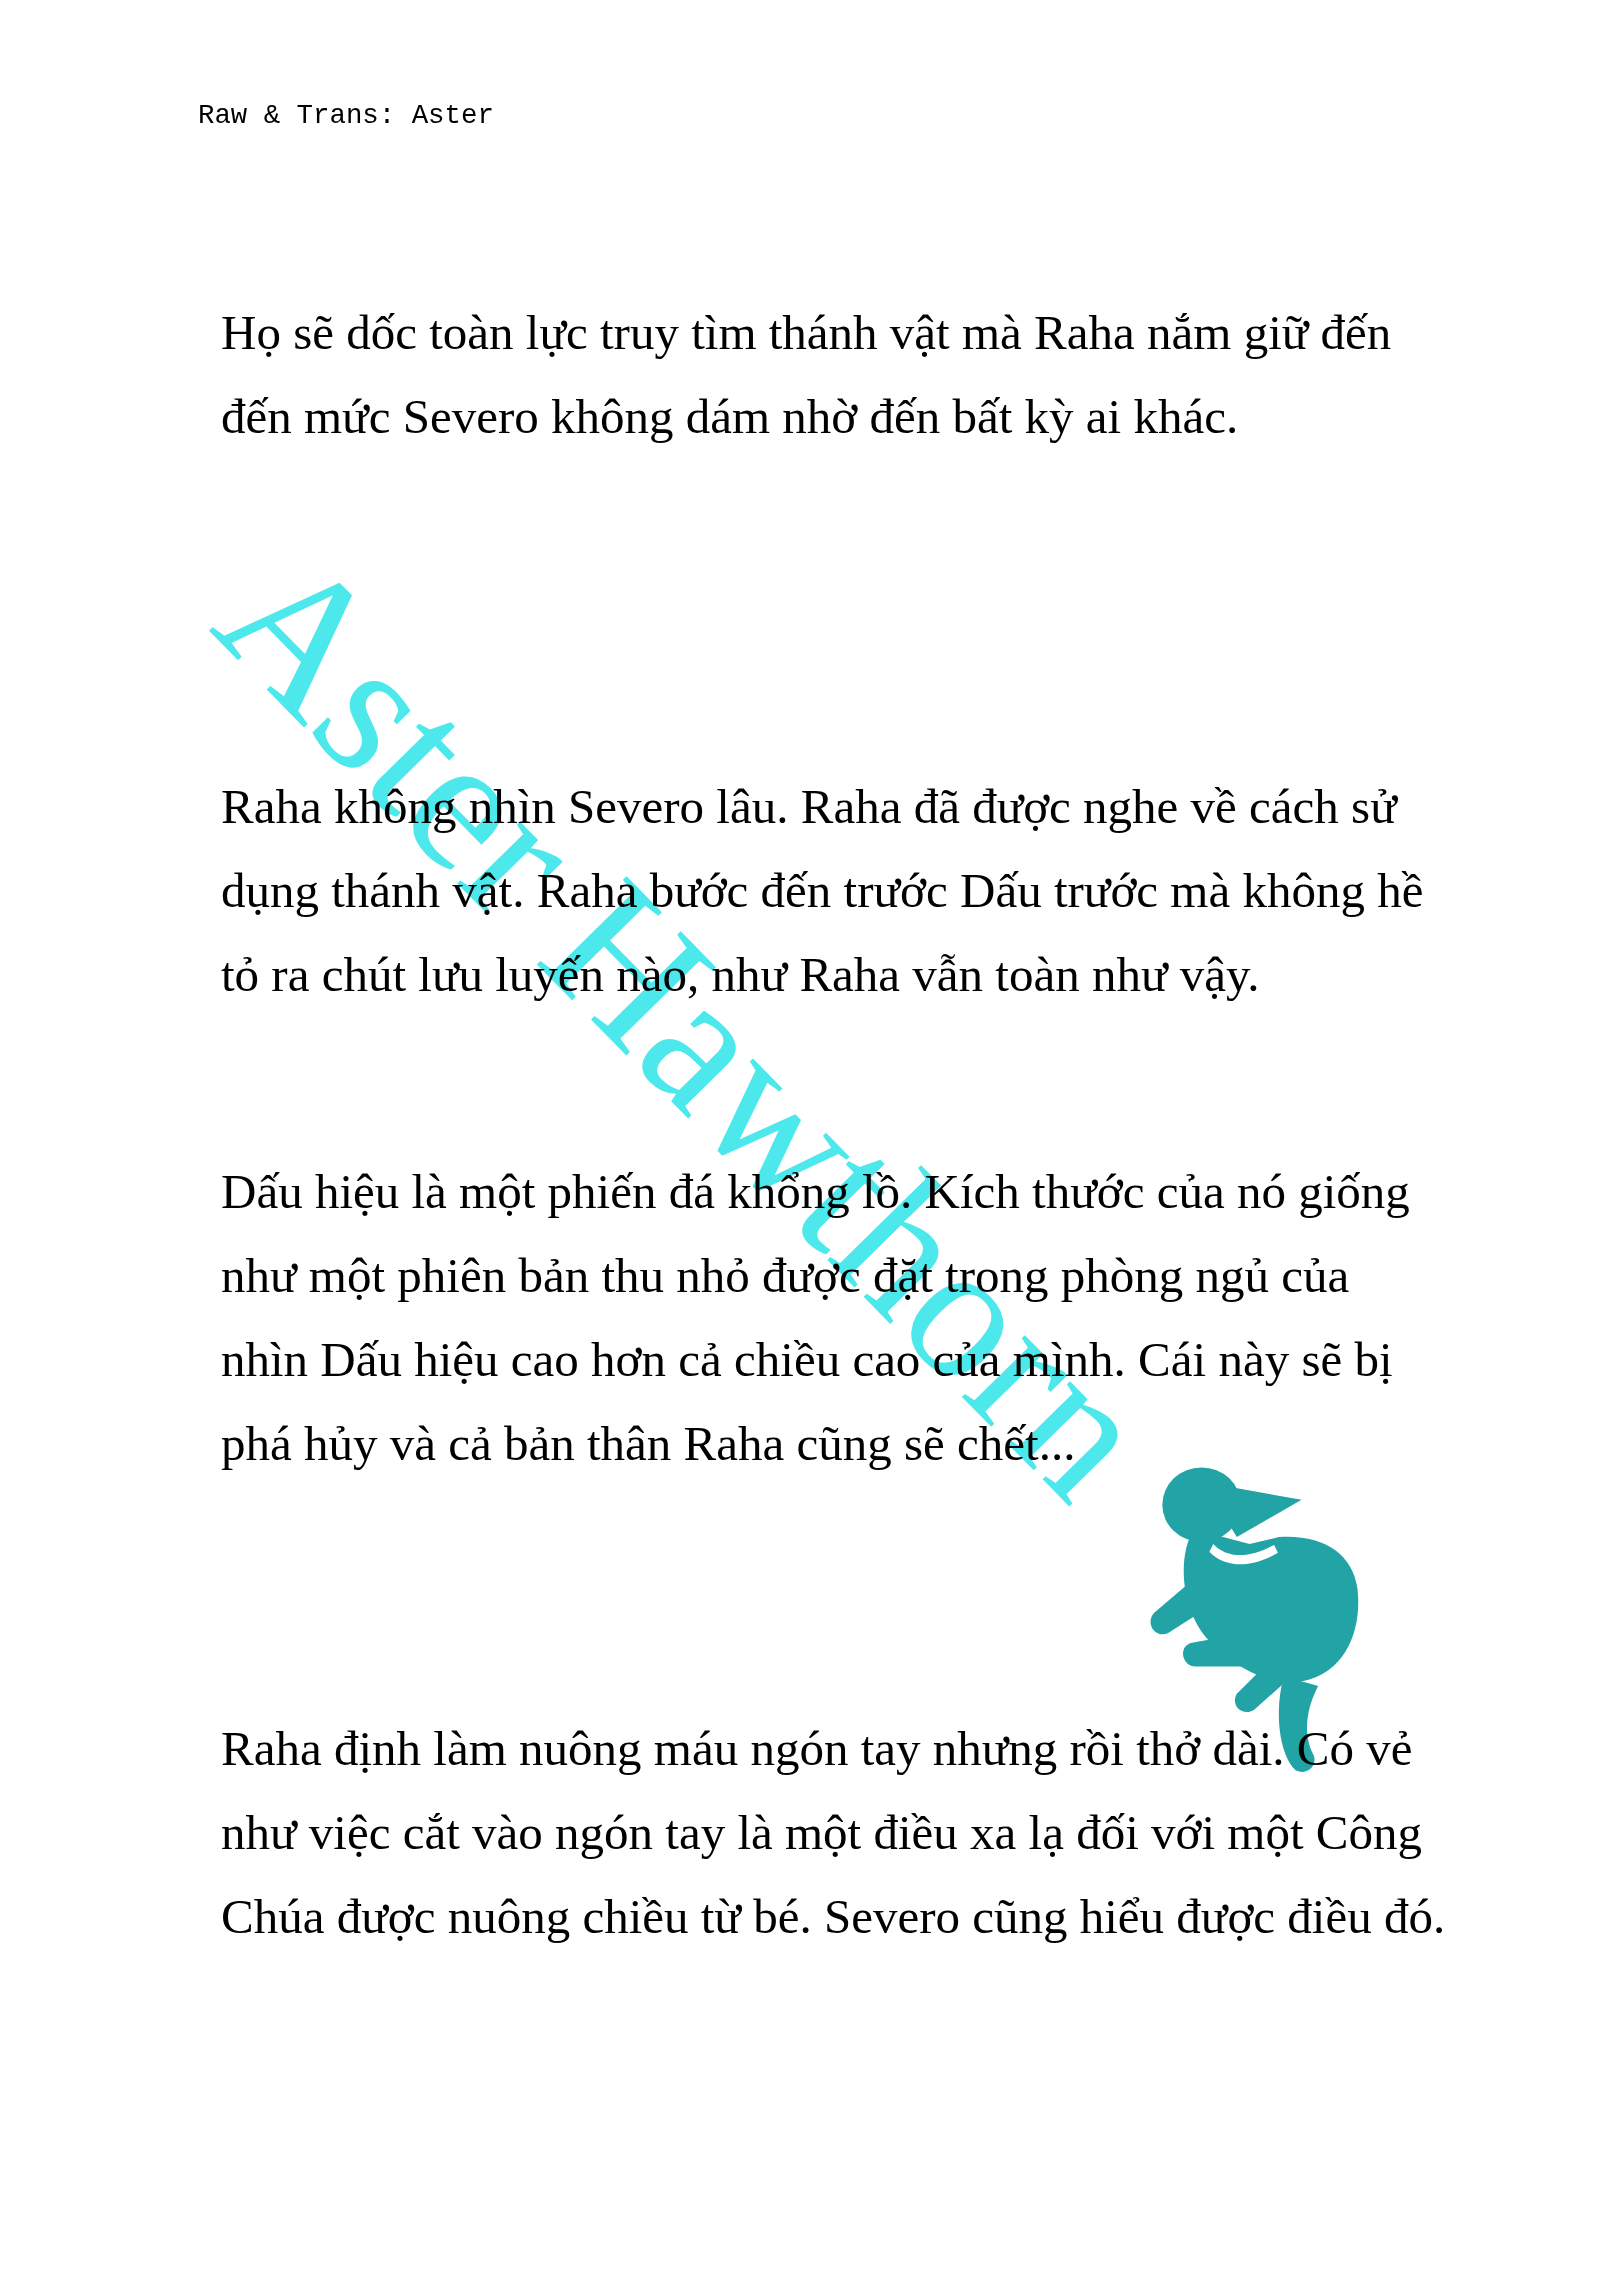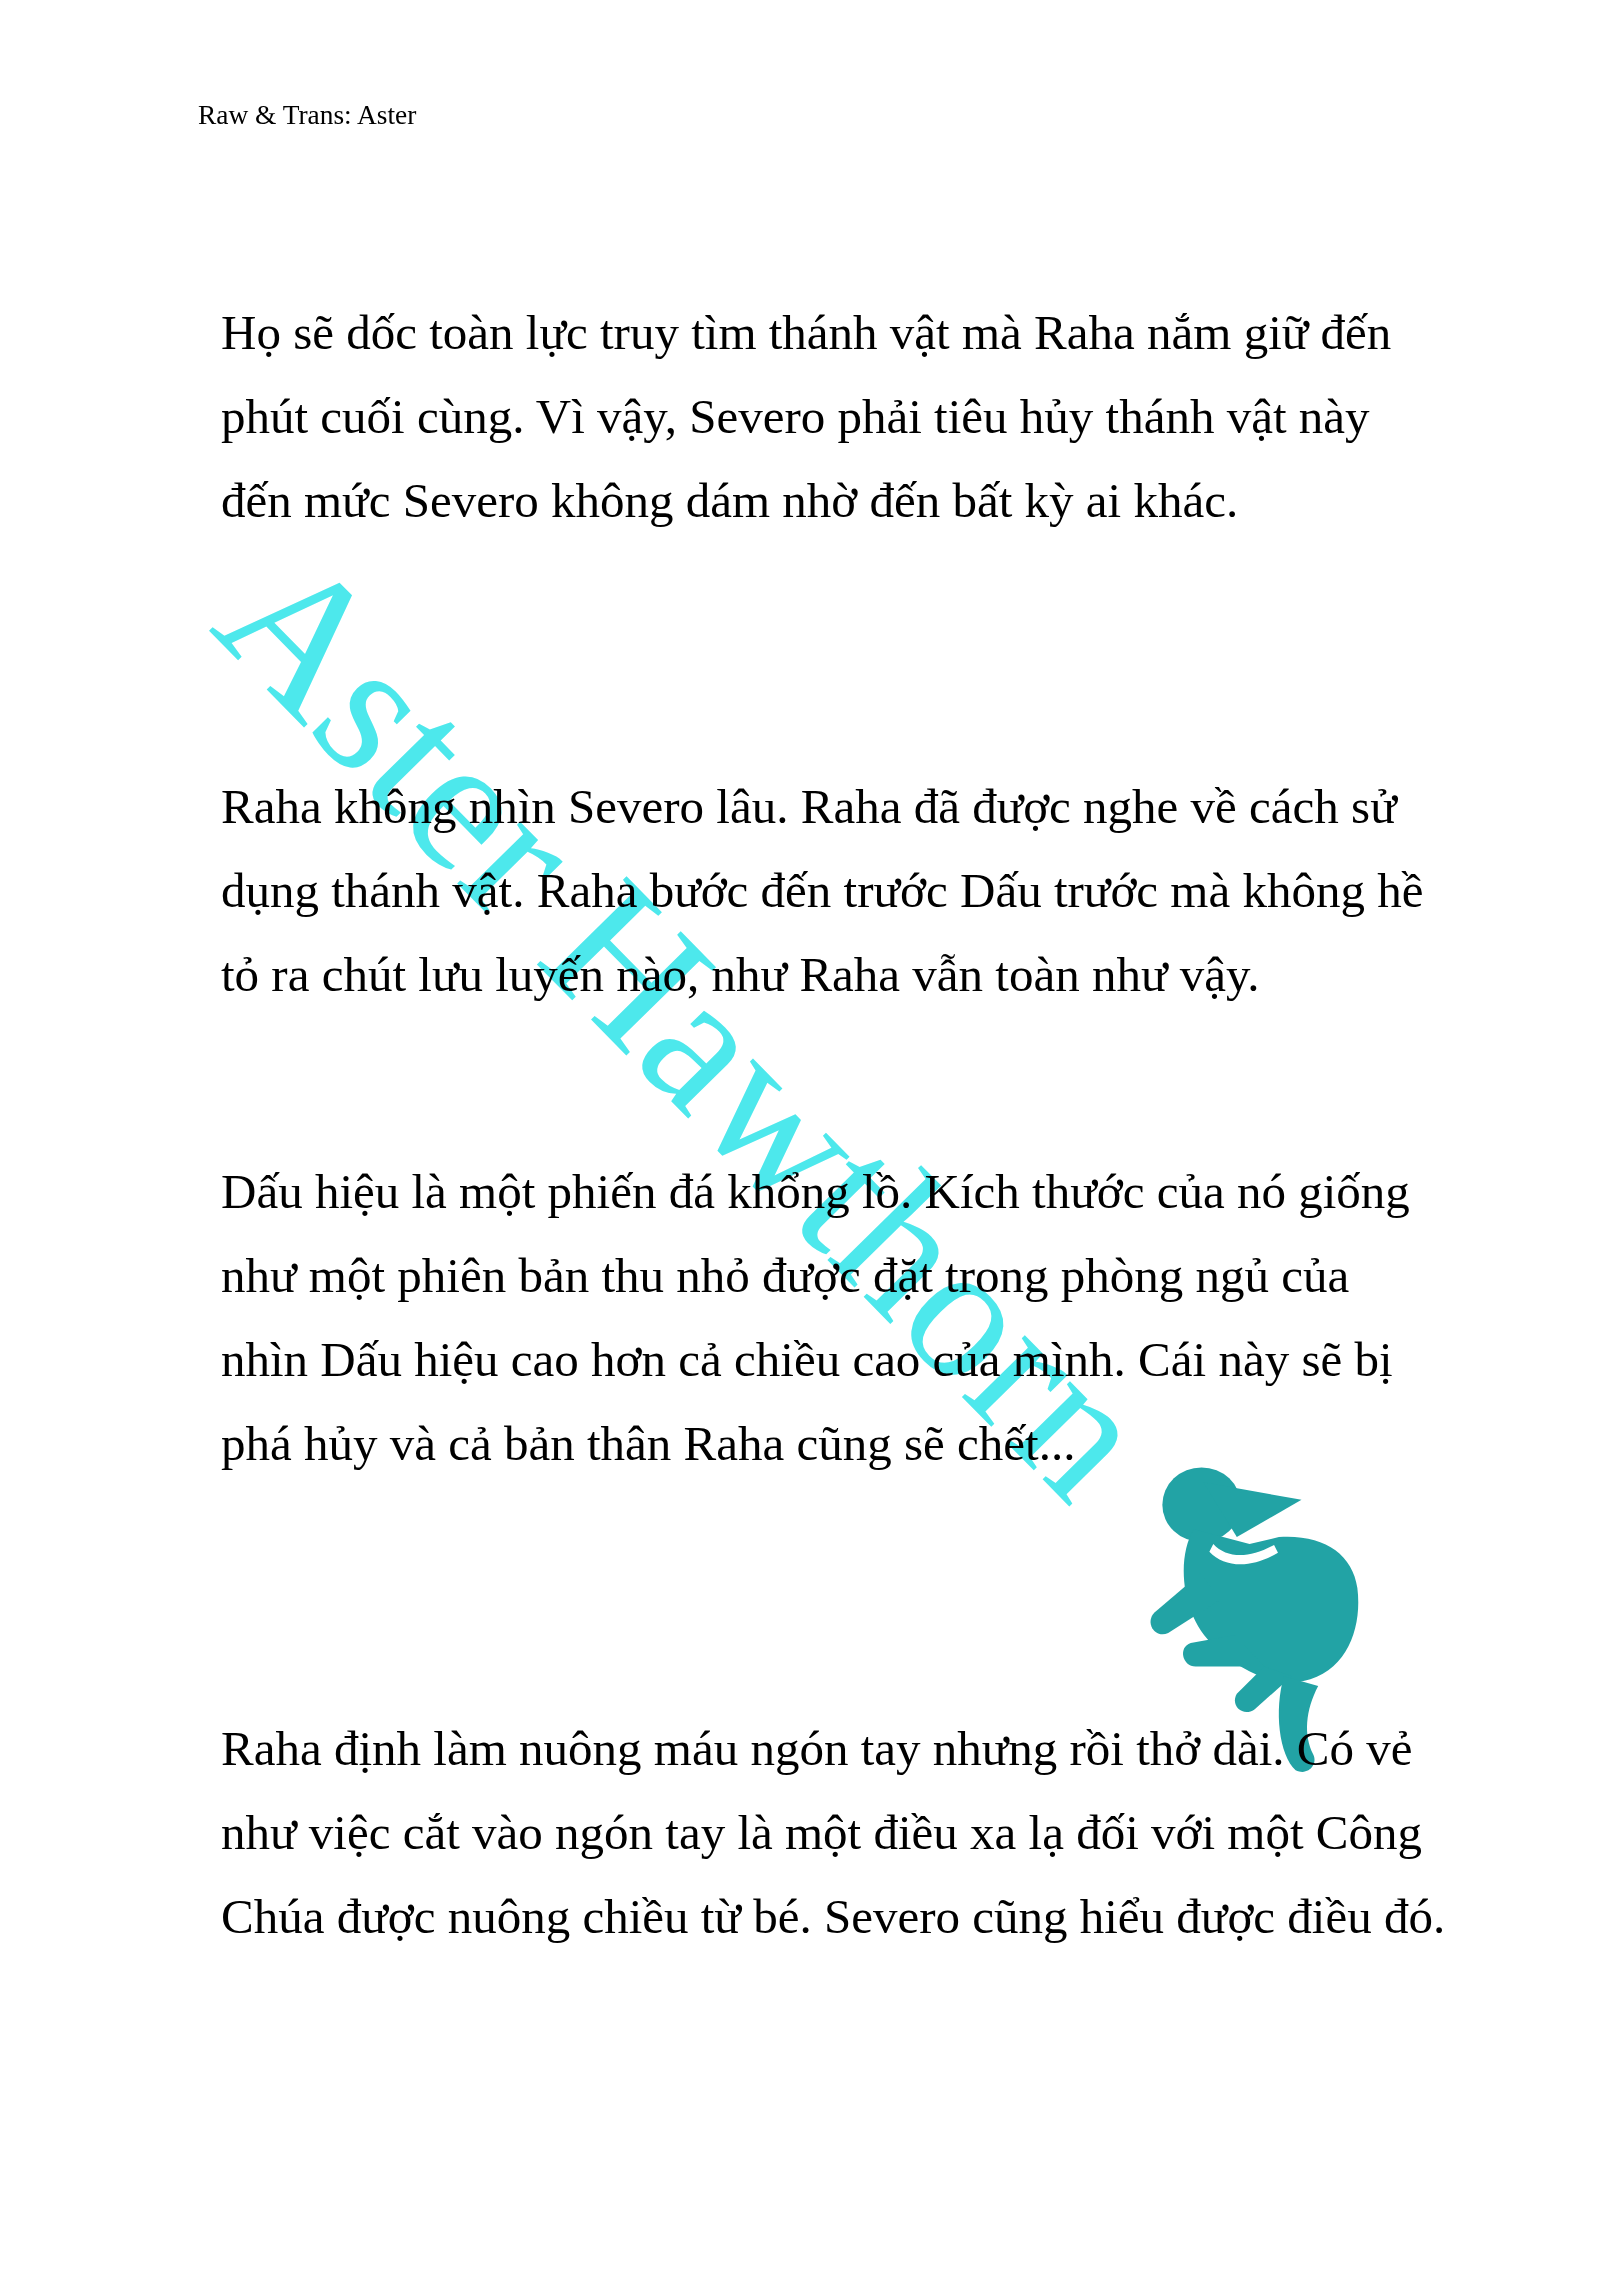--- a/index.html
+++ b/index.html
@@ -30,21 +30,21 @@
   }
   .watermark-layer text {
     font-family: "Liberation Serif", serif;
     font-size: 196px;
   }
   .header {
     position: absolute;
     left: 198px;
     top: 100px;
     z-index: 2;
-    font-family: Liberation Serif, serif;
+    font-family: Liberation Mono, monospace;
     font-size: 27.4px;
     line-height: 31px;
     color: #000000;
     white-space: nowrap;
   }
   .para {
     position: absolute;
     left: 197px;
     z-index: 2;
     font-family: "Liberation Serif", serif;
@@ -94,21 +94,20 @@
                C1330 1770 1332 1745 1345 1720 Z"></path>
     </g>
 
     <path d="M1238 1575 C1252 1590 1275 1590 1300 1576 L1304 1584 C1278 1600 1250 1600 1234 1583 Z" fill="#ffffff"></path>
   </svg>
 
   <div class="header">Raw &amp; Trans: Aster</div>
 
   <div class="para" id="p1">
     <span class="line">Họ sẽ dốc toàn lực truy tìm thánh vật mà Raha nắm giữ đến</span>
-    <span class="line">phút cuối cùng. Vì vậy, Severo phải tiêu hủy thánh vật này</span>
     <span class="line">đến mức Severo không dám nhờ đến bất kỳ ai khác.</span>
   </div>
 
   <div class="para" id="p2">
     <span class="line">Raha không nhìn Severo lâu. Raha đã được nghe về cách sử</span>
     <span class="line">dụng thánh vật. Raha bước đến trước Dấu trước mà không hề</span>
     <span class="line">tỏ ra chút lưu luyến nào, như Raha vẫn toàn như vậy.</span>
   </div>
 
   <div class="para" id="p3">

